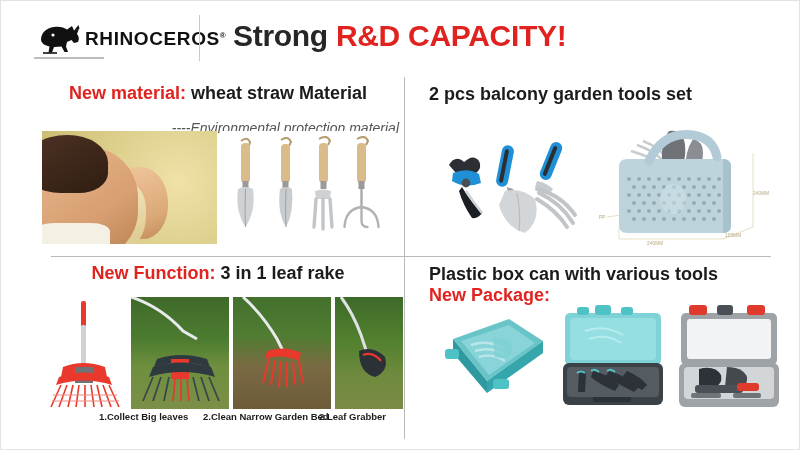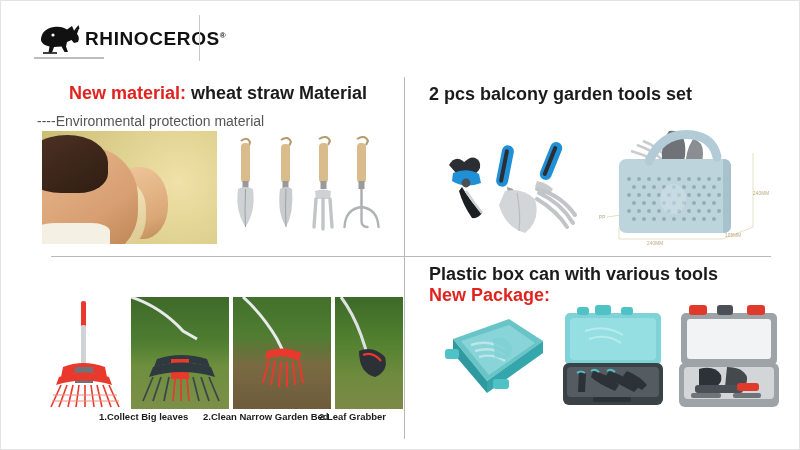--- a/index.html
+++ b/index.html
@@ -103,23 +103,24 @@
     font-size: 18px;
     font-weight: 700;
     line-height: 21px;
     white-space: nowrap;
   }
   .head-line .red  { color: #e0231f; }
   .head-line .dark { color: #1b1b1b; }
   .sub-line {
     font-size: 14px;
     color: #555555;
-    text-align: left;
-    margin-top: 9px;
+    text-align: right;
+    margin-top: 16px;
     white-space: nowrap;
+    font-style: italic;
   }
 
   
   .photo {
     position: absolute;
     overflow: hidden;
     background: #f2f2f2;
   }
 
   
@@ -256,20 +257,23 @@
         <path d="M10 34 L24 34" stroke="#111111" stroke-width="1.6"></path>
       </svg>
       <div class="logo-word">
         <span>RHINOCEROS</span><sup>®</sup>
       </div>
       <div class="logo-underline"></div>
     </div>
 
     <div class="header-sep"></div>
 
+    <div class="title">
+      <span class="t-dark">Strong </span><span class="t-red">R&amp;D CAPACITY!</span>
+    </div>
   </div>
 
   <div class="v-divider"></div>
   <div class="h-divider"></div>
 
   <div class="quad q-tl">
     <div class="head-line" style="text-align:center">
       <span class="red">New material:</span><span class="dark"> wheat straw Material</span>
     </div>
     <div class="sub-line">----Environmental protection material</div>
@@ -447,20 +451,23 @@
         <ellipse cx="96" cy="76" rx="13" ry="15" fill="#cfe0e7" opacity="0.55"></ellipse>
       </svg>
       <div class="dim dim-right">240MM</div>
       <div class="dim dim-bottom">240MM</div>
       <div class="dim dim-depth">105MM</div>
       <div class="dim dim-mat">PP</div>
     </div>
   </div>
 
   <div class="quad q-bl">
+    <div class="head-line" style="text-align:center">
+      <span class="red">New Function:</span><span class="dark"> 3 in 1 leaf rake</span>
+    </div>
 
     <div class="photo ph-rake">
       <svg viewBox="0 0 86 112" width="86" height="112">
         <rect x="40" y="4" width="5" height="26" rx="2" fill="#e8392c"></rect>
         <rect x="40" y="28" width="5" height="44" rx="2" fill="#cfd3d6"></rect>
         <path d="M22 70 q20 -8 42 0 l2 10 q-23 -8 -46 0 Z" fill="#e8392c"></path>
         <path d="M34 70 l0 16 18 0 0 -16 Z" fill="#6f7377"></path>
         <path d="M18 80 q25 -9 50 0 l3 8 q-28 -9 -56 0 Z" fill="#e8392c"></path>
         <g stroke="#e8392c" stroke-width="1.6" fill="none">
           <path d="M20 88 L10 110"></path>

